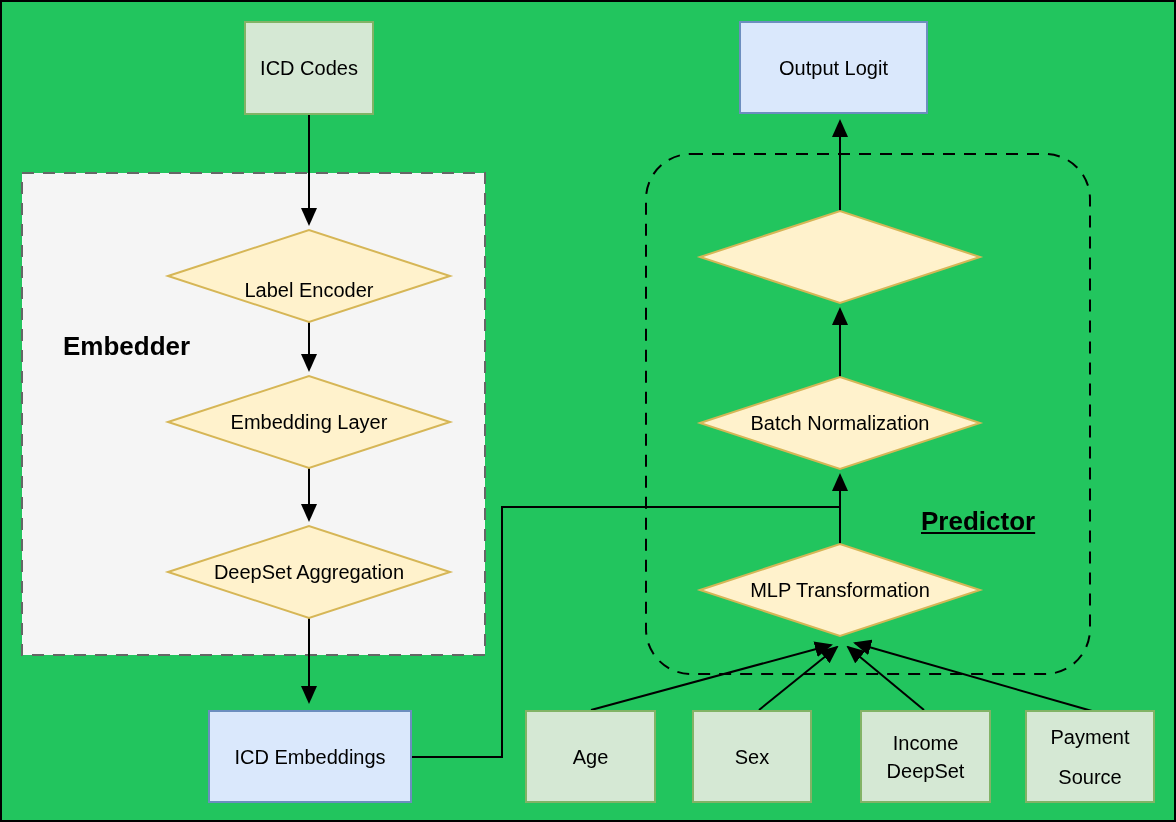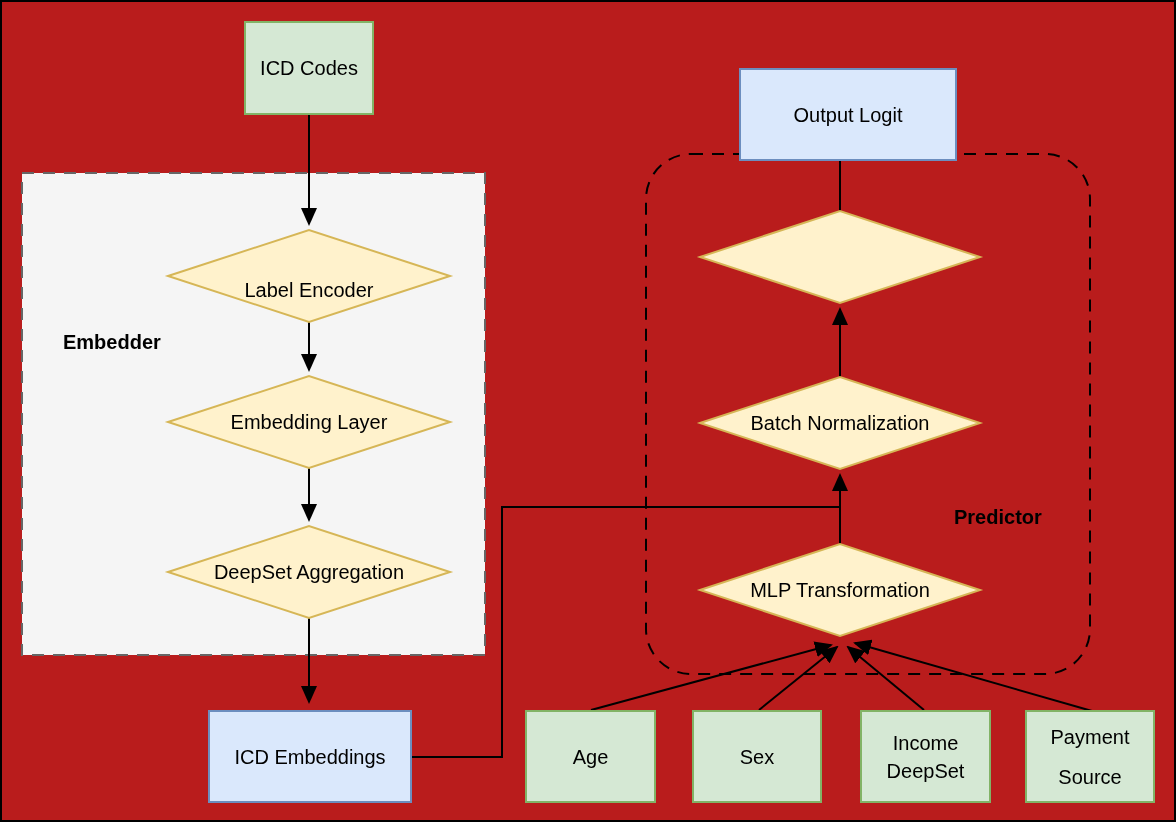--- a/index.html
+++ b/index.html
@@ -7,21 +7,21 @@
     padding: 0;
     background: #ffffff;
     font-family: "Liberation Sans", sans-serif;
   }
   .canvas {
     position: relative;
     width: 1176px;
     height: 822px;
     box-sizing: border-box;
     border: 2px solid #000000;
-    background: #b91c1c;
+    background: #22c55e;
     overflow: hidden;
   }
   .artwork {
     position: absolute;
     left: 0; top: 0;
     width: 1172px;
     height: 818px;
   }
   .embedder-region {
     fill: var(--region-fill, #f5f5f5);
@@ -71,21 +71,21 @@
   .box.green {
     background: var(--green-fill, #d5e8d4);
     border: 2px solid var(--green-stroke, #82b366);
   }
   .box.blue {
     background: var(--blue-fill, #dae8fc);
     border: 2px solid var(--blue-stroke, #6c8ebf);
   }
   .section-label {
     position: absolute;
-    font-size: 20px;
+    font-size: 26px;
     font-weight: bold;
     color: #000000;
     white-space: nowrap;
   }
 </style>
 </head>
 <body>
 
 <div class="canvas">
 
@@ -117,48 +117,48 @@
     <polygon class="diamond" points="166,570 307,524 448,570 307,616"></polygon>
     <polygon class="diamond" points="698,255 838,209 978,255 838,301"></polygon>
     <polygon class="diamond" points="698,421 838,375 978,421 838,467"></polygon>
     <polygon class="diamond" points="698,588 838,542 978,588 838,634"></polygon>
   </svg>
 
   <div class="box green" style="left:242px; top:19px; width:130px; height:94px;">
     <span>ICD Codes</span>
   </div>
 
-  <div class="box blue" style="left:737px; top:19px; width:218px; height:93px;margin-top:47px;">
+  <div class="box blue" style="left:737px; top:19px; width:189px; height:93px;">
     <span>Output Logit</span>
   </div>
 
   <div class="box blue" style="left:206px; top:708px; width:204px; height:93px;">
     <span>ICD Embeddings</span>
   </div>
 
   <div class="box green" style="left:523px; top:708px; width:131px; height:93px;">
     <span>Age</span>
   </div>
 
-  <div class="box green" style="left:690px; top:708px; width:130px; height:93px;">
+  <div class="box green" style="left:690px; top:708px; width:120px; height:93px;">
     <span>Sex</span>
   </div>
 
   <div class="box green" style="left:858px; top:708px; width:131px; height:93px;">
     <span>Income</span>
     <span>DeepSet</span>
   </div>
 
   <div class="box green" style="left:1023px; top:708px; width:130px; height:93px;gap:12px;">
     <span>Payment</span>
     <span>Source</span>
   </div>
 
   <div class="node-label" style="left:167px; top:242px; width:280px; height:92px;">Label Encoder</div>
   <div class="node-label" style="left:167px; top:374px; width:280px; height:92px;">Embedding Layer</div>
   <div class="node-label" style="left:167px; top:524px; width:280px; height:92px;">DeepSet Aggregation</div>
   <div class="node-label" style="left:698px; top:375px; width:280px; height:92px;">Batch Normalization</div>
   <div class="node-label" style="left:698px; top:542px; width:280px; height:92px;">MLP Transformation</div>
 
   <div class="section-label" style="left:61px; top:329px;">Embedder</div>
-  <div class="section-label" style="left:952px; top:504px;">Predictor</div>
+  <div class="section-label" style="left:919px; top:504px;text-decoration:underline;">Predictor</div>
 
 </div>
 
 </body></html>

